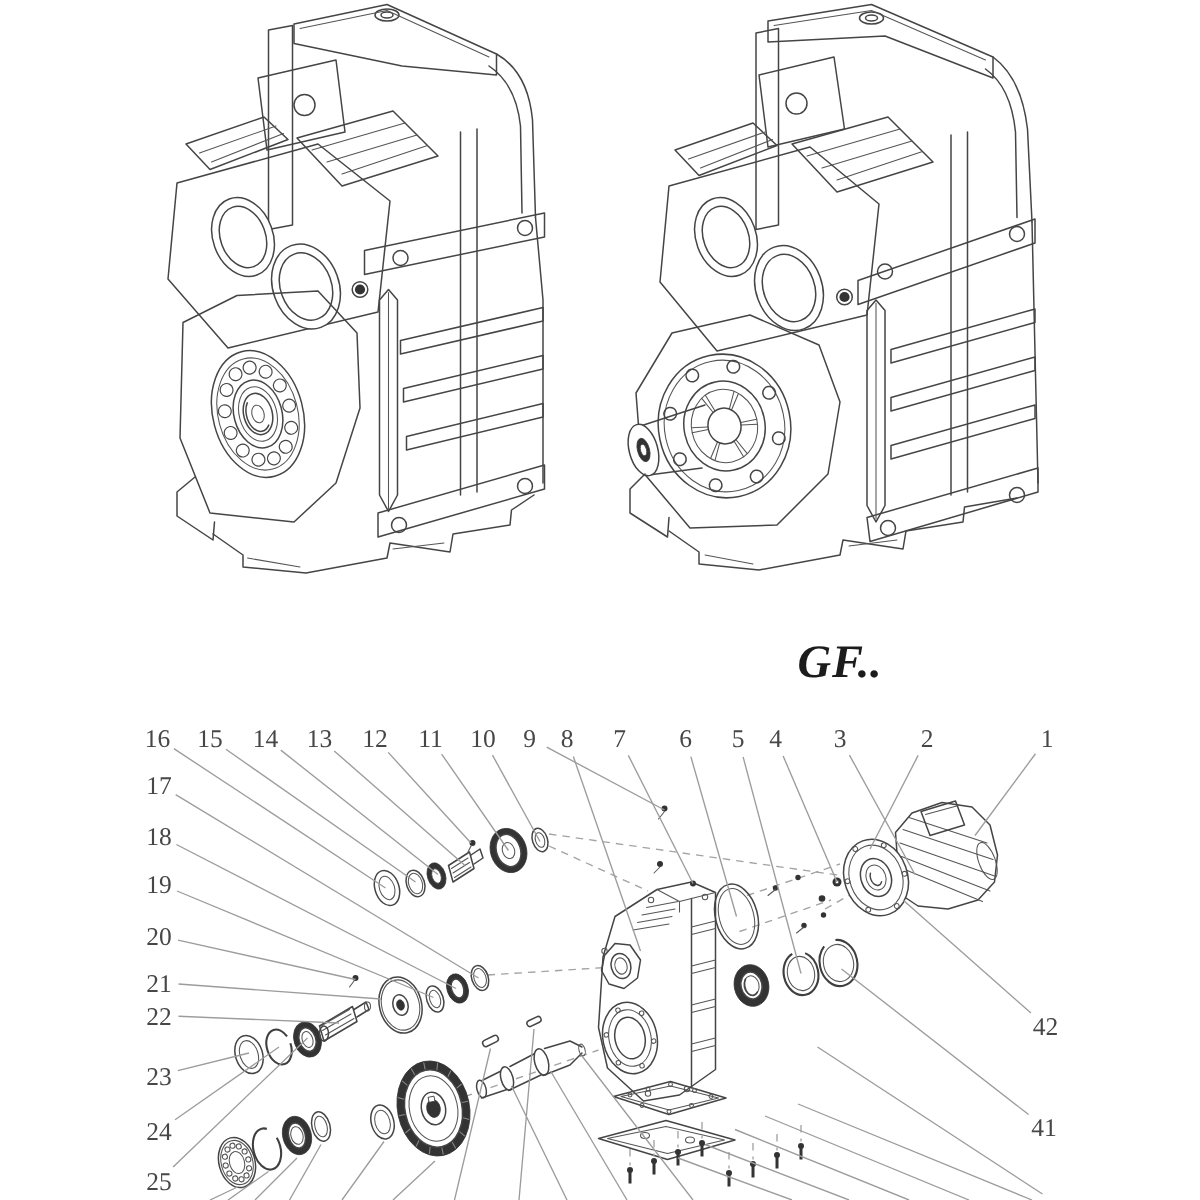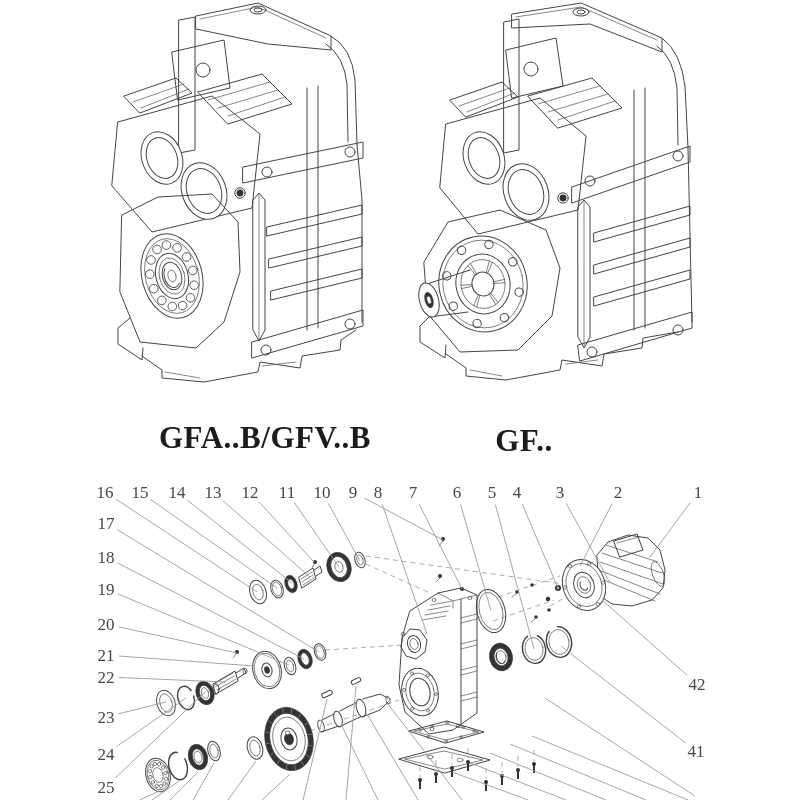--- a/index.html
+++ b/index.html
@@ -546,16 +546,15 @@
         <text x="106" y="760" text-anchor="middle" class="pn">24</text>
         <line x1="115.4" y1="778.0" x2="205" y2="692" class="leader"></line>
         <text x="106" y="793" text-anchor="middle" class="pn">25</text>
         <line x1="685.7" y1="743.0" x2="561" y2="646" class="leader"></line>
         <text x="696" y="757" text-anchor="middle" class="pn">41</text>
         <line x1="687.3" y1="675.4" x2="602" y2="600" class="leader"></line>
         <text x="697" y="690" text-anchor="middle" class="pn">42</text>
       </g>
 </svg>
 
-<div class="caption" style="left:265px; top:420px;">GFA..B/GFV..B</div>
-<div class="caption" style="left:524px; top:423px;">GF..</div>
+<div class="caption" style="left:560px; top:423px;font-style:italic;">GF..</div>
 
 </div>
 
 </body></html>

